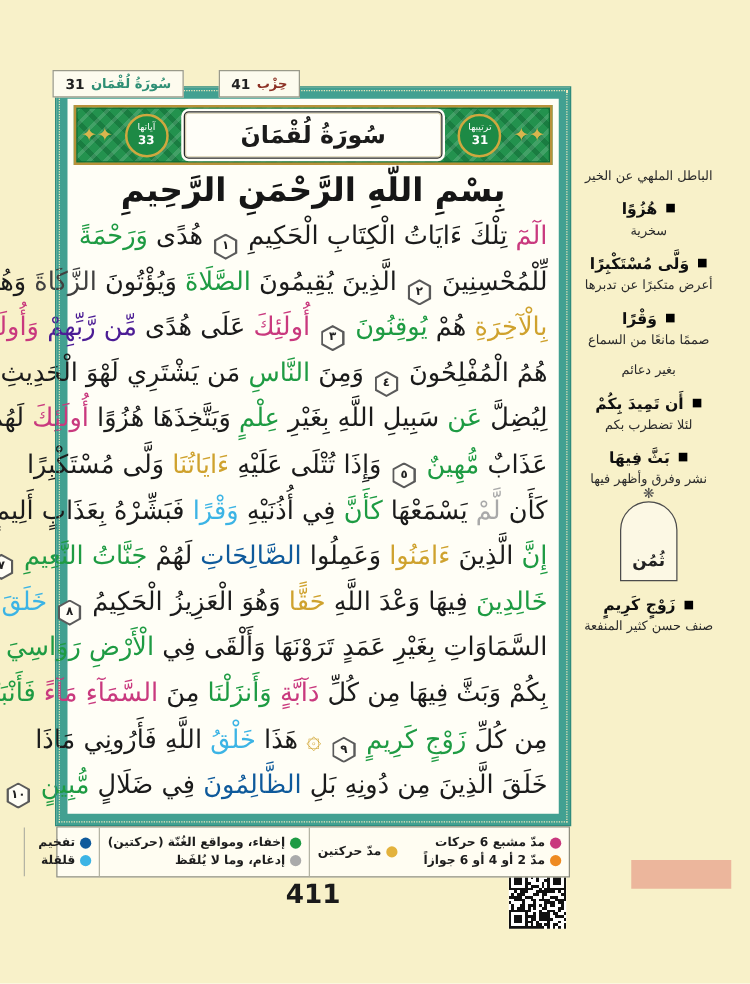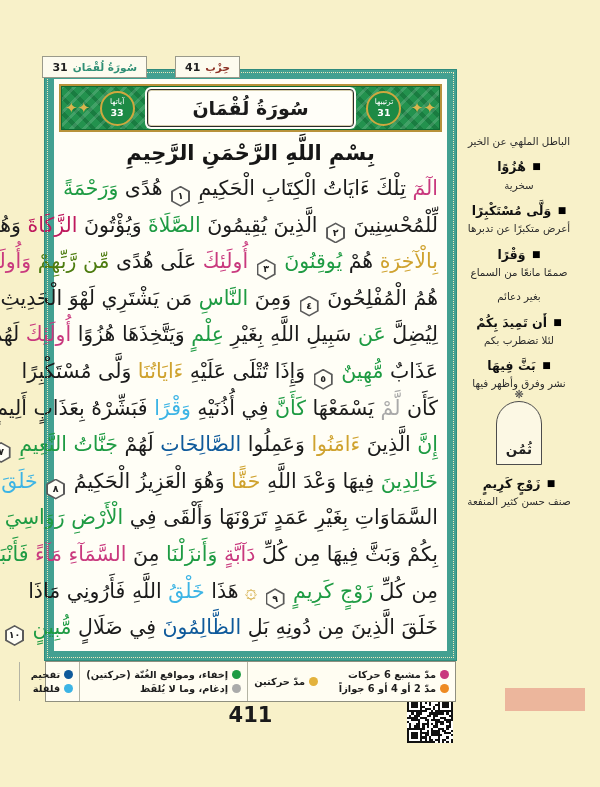--- a/index.html
+++ b/index.html
@@ -52,21 +52,21 @@
   .meta-circle .mnum{font-size:9.5px;font-weight:bold;}
   .cartouche{
     flex:0 1 205px;height:36px;background:#fffef8;
     border:1.6px solid #2a2a2a;border-radius:4px;
     box-shadow:0 0 0 2px #fffef8, inset 0 0 0 1px #d8d0b0;
     display:flex;align-items:center;justify-content:center;
     font-size:19px;font-weight:bold;color:#1b1b1b;margin:0 3px;
   }
   
   .bismillah{
-    text-align:center;font-size:21px;color:#161616;
+    text-align:center;font-size:26px;color:#161616;
     height:33px;line-height:33px;font-weight:bold;letter-spacing:-.5px;
   }
   .qlines{padding:0 9px;}
   .quran-line{
     direction:rtl;text-align:justify;text-align-last:justify;
     font-size:20.5px;line-height:36.6px;height:36.6px;color:#1b1b1b;
     white-space:nowrap;font-weight:500;
   }
   .v-outer{
     display:inline-flex;width:19px;height:21px;background:#5a5a5a;
@@ -157,24 +157,24 @@
     </div>
 
     <div class="bismillah">بِسْمِ اللَّهِ الرَّحْمَنِ الرَّحِيمِ</div>
 
     <div class="qlines">
         <div class="quran-line"><span style="color: rgb(201, 57, 126);">الٓمٓ</span><span> تِلْكَ ءَايَاتُ الْكِتَابِ الْحَكِيمِ </span><span class="v-outer">
             <span class="v-inner">١</span>
           </span><span> هُدًى </span><span style="color: rgb(30, 155, 67);">وَرَحْمَةً</span></div>
         <div class="quran-line"><span>لِّلْمُحْسِنِينَ </span><span class="v-outer">
             <span class="v-inner">٢</span>
-          </span><span> الَّذِينَ يُقِيمُونَ </span><span style="color: rgb(30, 155, 67);">الصَّلَاةَ</span><span> وَيُؤْتُونَ </span><span style="color: #be185d;">الزَّكَاةَ</span><span> وَهُم</span></div>
+          </span><span> الَّذِينَ يُقِيمُونَ </span><span style="color: rgb(30, 155, 67);">الصَّلَاةَ</span><span> وَيُؤْتُونَ </span><span style="color: #404040;">الزَّكَاةَ</span><span> وَهُم</span></div>
         <div class="quran-line"><span style="color: rgb(207, 162, 46);">بِالْآخِرَةِ</span><span> هُمْ </span><span style="color: rgb(30, 155, 67);">يُوقِنُونَ</span><span> </span><span class="v-outer">
             <span class="v-inner">٣</span>
-          </span><span> </span><span style="color: rgb(201, 57, 126);">أُولَئِكَ</span><span> عَلَى هُدًى </span><span style="color: #4d7c0f;">مِّن رَّبِّهِمْ</span><span> </span><span style="color: rgb(201, 57, 126);">وَأُولَئِكَ</span></div>
+          </span><span> </span><span style="color: rgb(201, 57, 126);">أُولَئِكَ</span><span> عَلَى هُدًى </span><span style="color: #4c1d95;">مِّن رَّبِّهِمْ</span><span> </span><span style="color: rgb(201, 57, 126);">وَأُولَئِكَ</span></div>
         <div class="quran-line"><span>هُمُ الْمُفْلِحُونَ </span><span class="v-outer">
             <span class="v-inner">٤</span>
           </span><span> وَمِنَ </span><span style="color: rgb(30, 155, 67);">النَّاسِ</span><span> مَن يَشْتَرِي لَهْوَ الْحَدِيثِ</span></div>
         <div class="quran-line"><span>لِيُضِلَّ </span><span style="color: rgb(30, 155, 67);">عَن</span><span> سَبِيلِ اللَّهِ بِغَيْرِ </span><span style="color: rgb(30, 155, 67);">عِلْمٍ</span><span> وَيَتَّخِذَهَا هُزُوًا </span><span style="color: rgb(201, 57, 126);">أُولَئِكَ</span><span> لَهُمْ</span></div>
         <div class="quran-line"><span>عَذَابٌ </span><span style="color: rgb(30, 155, 67);">مُّهِينٌ</span><span> </span><span class="v-outer">
             <span class="v-inner">٥</span>
           </span><span> وَإِذَا تُتْلَى عَلَيْهِ </span><span style="color: rgb(207, 162, 46);">ءَايَاتُنَا</span><span> وَلَّى مُسْتَكْبِرًا</span></div>
         <div class="quran-line"><span>كَأَن </span><span style="color: rgb(169, 169, 169);">لَّمْ</span><span> يَسْمَعْهَا </span><span style="color: rgb(30, 155, 67);">كَأَنَّ</span><span> فِي أُذُنَيْهِ </span><span style="color: rgb(60, 180, 229);">وَقْرًا</span><span> فَبَشِّرْهُ بِعَذَابٍ أَلِيمٍ </span></div>
         <div class="quran-line"><span style="color: rgb(30, 155, 67);">إِنَّ</span><span> الَّذِينَ </span><span style="color: rgb(207, 162, 46);">ءَامَنُوا</span><span> وَعَمِلُوا </span><span style="color: rgb(15, 90, 155);">الصَّالِحَاتِ</span><span> لَهُمْ </span><span style="color: rgb(30, 155, 67);">جَنَّاتُ</span><span> </span><span style="color: rgb(30, 155, 67);">النَّعِيمِ</span><span> </span><span class="v-outer">
             <span class="v-inner">٧</span>

